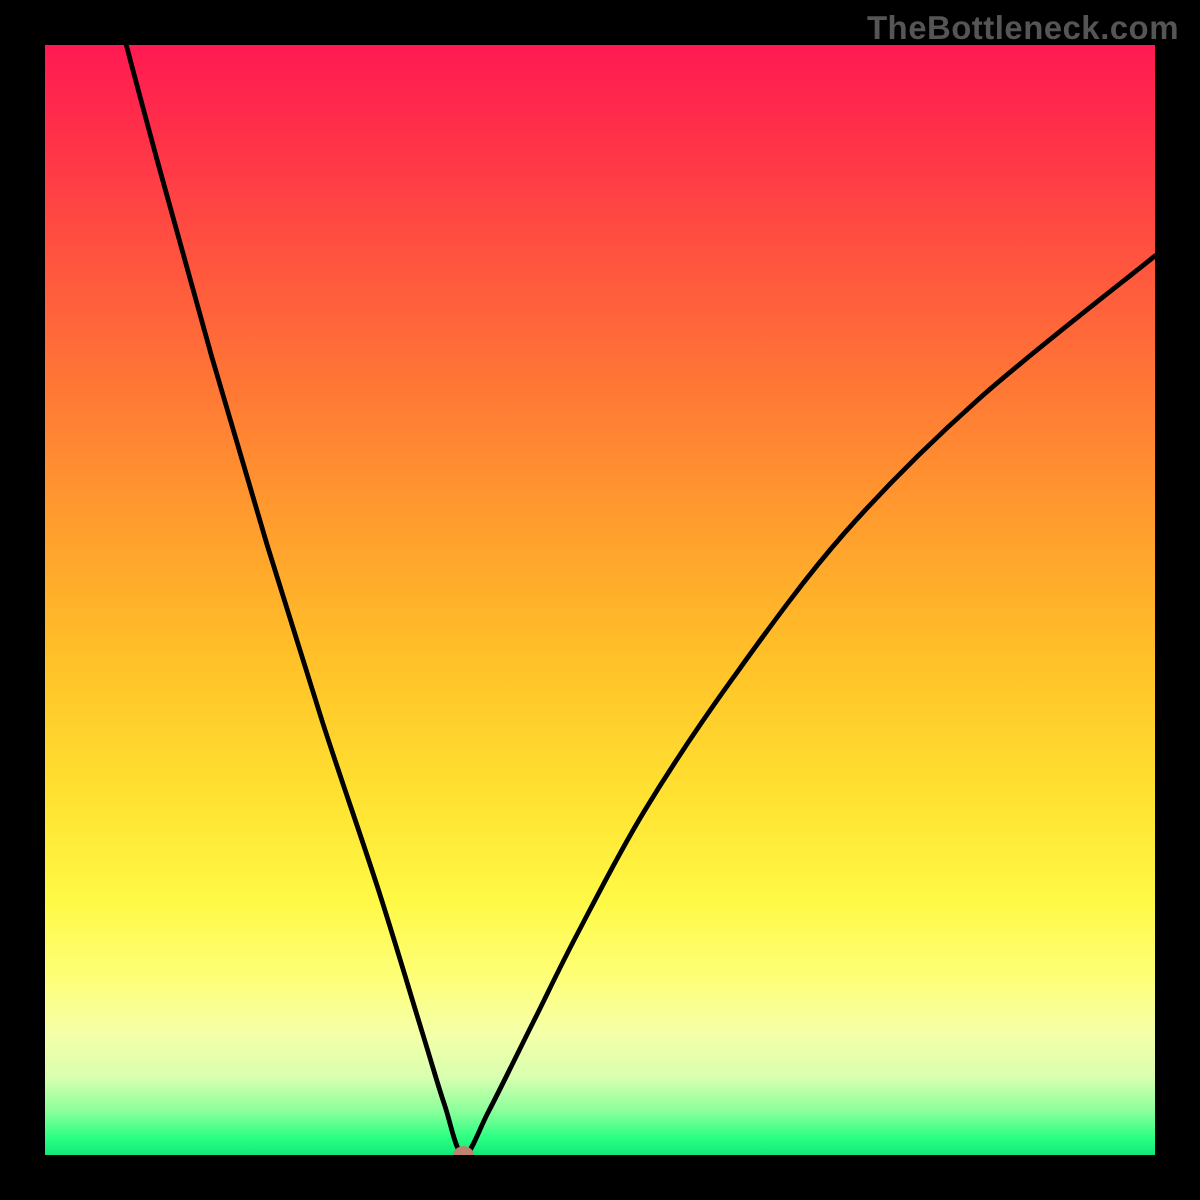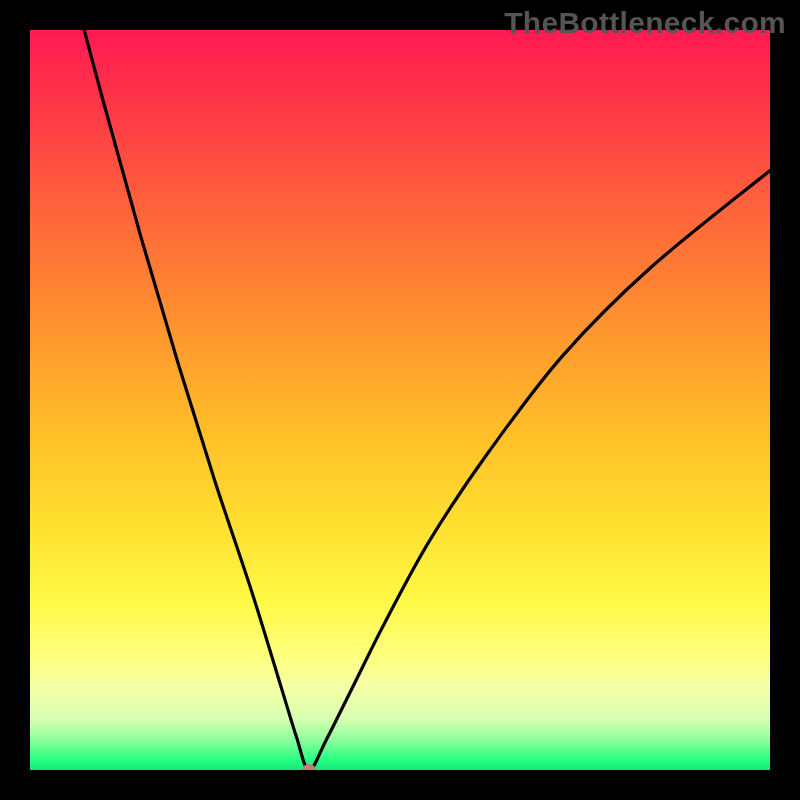--- a/index.html
+++ b/index.html
@@ -14,21 +14,21 @@
   .frame {
     position: relative;
     width: 800px;
     height: 800px;
   }
   .watermark {
     position: absolute;
     top: 6px;
     right: 14px;
     color: #555;
-    font-size: 30px;
+    font-size: 22px;
     font-weight: 600;
     letter-spacing: 0.3px;
     z-index: 3;
   }
   .plot-area {
     position: absolute;
     left: 30px;
     top: 30px;
     width: 740px;
     height: 740px;

